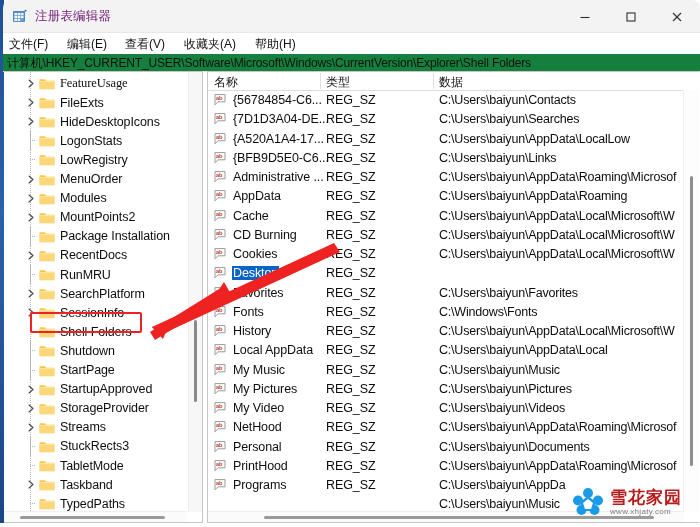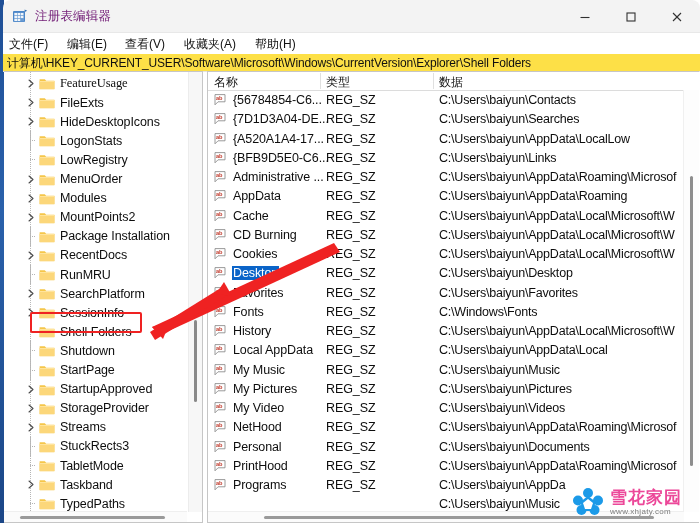--- a/index.html
+++ b/index.html
@@ -86,21 +86,21 @@
     font-size: 12px;
     color: #111;
     white-space: nowrap;
   }
 
   
   .addressbar {
     position: absolute;
     left: 3px; top: 54px;
     width: 697px; height: 17px;
-    background: #fde047;
+    background: #15803d;
     border-bottom: 1px solid #e2e2e2;
     overflow: hidden;
   }
   .address-text {
     position: absolute;
     left: 4px; top: 1px;
     font-size: 12px;
     color: #101010;
     white-space: nowrap;
     letter-spacing: -0.15px;
@@ -349,21 +349,21 @@
   }
   .wm-text {
     margin-left: 4px;
     display: flex;
     flex-direction: column;
     justify-content: center;
   }
   .wm-cn {
     font-size: 17px;
     font-weight: bold;
-    color: #ec4899;
+    color: #b91c1c;
     letter-spacing: 1px;
     line-height: 19px;
   }
   .wm-url {
     font-size: 8px;
     color: #7c7c7c;
     letter-spacing: .3px;
     line-height: 10px;
   }
   .bottom-strip {
@@ -796,21 +796,20 @@
             <span class="cell-type">REG_SZ</span>
             <span class="cell-data">C:\Users\baiyun\AppData\Local\Microsoft\W</span>
           </div>
           <div class="list-row" style="top: 174.25px;">
             <span class="str-ico"><svg width="14" height="13" viewBox="0 0 14 13">
                 <path d="M1 0.6 h10 v7.2 h-7 l-3 3.0 z" fill="#ffffff" stroke="#8f8f8f" stroke-width="0.9"></path>
                 <text x="2" y="6.2" font-family="Liberation Sans, sans-serif" font-size="5.6" font-weight="bold" fill="#c0392b">ab</text>
               </svg></span>
             <span class="cell-name sel">Desktop</span>
             <span class="cell-type">REG_SZ</span>
-            <span class="cell-data">C:\Users\baiyun\Desktop</span>
           </div>
           <div class="list-row" style="top: 193.5px;">
             <span class="str-ico"><svg width="14" height="13" viewBox="0 0 14 13">
                 <path d="M1 0.6 h10 v7.2 h-7 l-3 3.0 z" fill="#ffffff" stroke="#8f8f8f" stroke-width="0.9"></path>
                 <text x="2" y="6.2" font-family="Liberation Sans, sans-serif" font-size="5.6" font-weight="bold" fill="#c0392b">ab</text>
               </svg></span>
             <span class="cell-name">Favorites</span>
             <span class="cell-type">REG_SZ</span>
             <span class="cell-data">C:\Users\baiyun\Favorites</span>
           </div>

